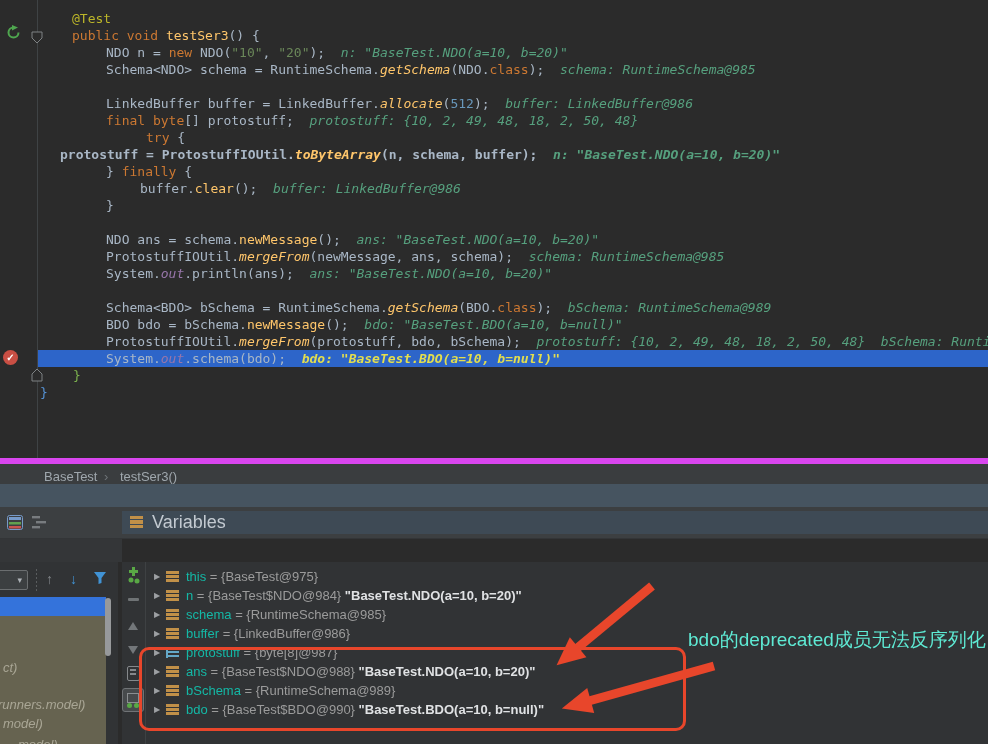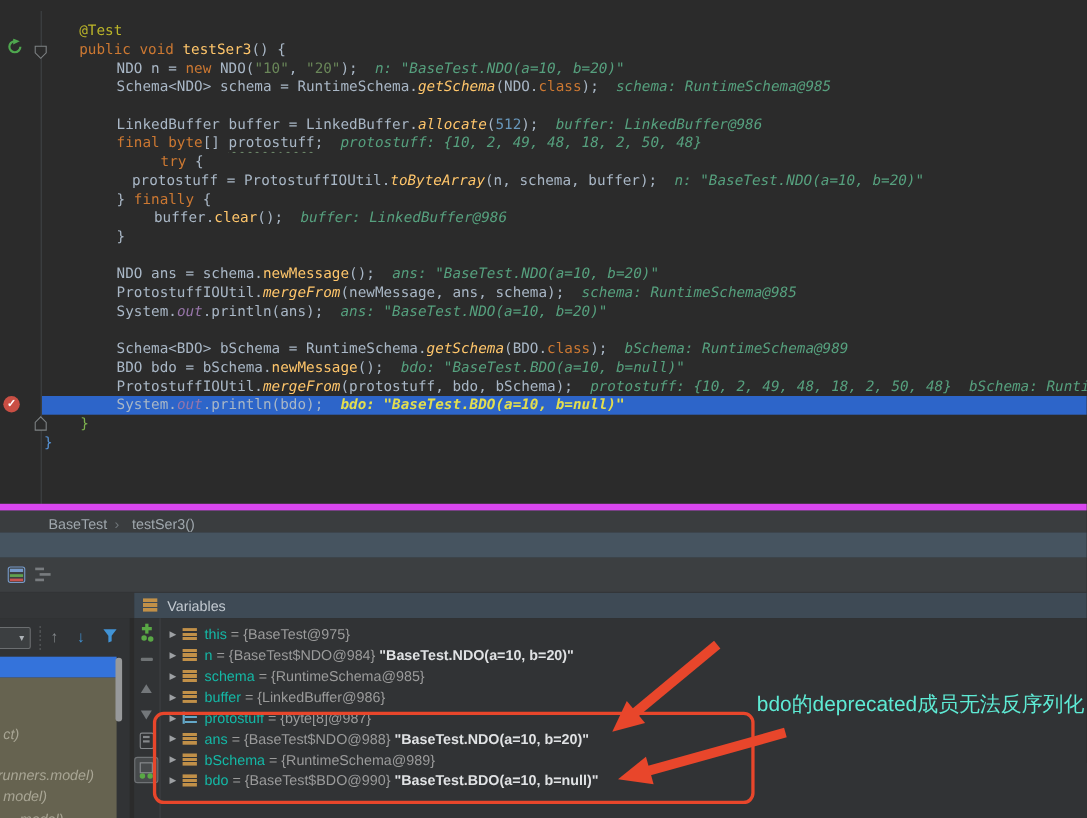--- a/index.html
+++ b/index.html
@@ -2,21 +2,21 @@
 <html><head>
 <meta charset="utf-8">
 <style>
   * { box-sizing: border-box; }
   html,body { margin:0; padding:0; }
   body {
     width:988px; height:744px; position:relative; overflow:hidden;
     background:#2b2b2b; font-family:"Liberation Sans",sans-serif;
   }
   
-  #editor { position:absolute; left:0; top:10px; width:988px; height:458px; background:#2b2b2b; }
+  #editor { position:absolute; left:0; top:0; width:988px; height:458px; background:#2b2b2b; }
   .gutter-vline { position:absolute; left:37px; top:0; width:1px; height:458px; background:#3f4345; }
   .code-line { position:absolute; left:0; width:988px; height:17px; white-space:pre; overflow:hidden;
     font-family:"DejaVu Sans Mono",monospace; font-size:13px; line-height:17px; color:#a9b7c6; }
   .code-line.exec { background:linear-gradient(to right, transparent 38px, #2d65c9 38px); }
   .tk-plain { color:#a9b7c6; }
   .tk-kw    { color:#cc7832; }
   .tk-ann   { color:#bbb529; }
   .tk-method{ color:#ffc66b; }
   .tk-mcall { color:#ffc66b; font-style:italic; }
   .tk-call  { color:#ffc66b; }
@@ -37,22 +37,22 @@
   #fold-bot { left:31px; top:368px; width:12px; height:14px; }
   
   #breadcrumb { position:absolute; left:0; top:458px; width:988px; height:26px; background:#3a3d3f;
     border-top:6px solid #d946ef; color:#9fa7ad; font-size:13px; line-height:26px; }
   #breadcrumb .bc-item { position:absolute; top:0; }
   .bc-class { left:44px; } .bc-sep { left:104px; color:#6e7478; } .bc-method { left:120px; }
   
   #blue-band { position:absolute; left:0; top:484px; width:988px; height:23px; background:#465460; }
   #dbg-toolbar { position:absolute; left:0; top:507px; width:988px; height:32px; background:#3c3f41;
     border-bottom:1px solid #333537; }
-  #vars-header { position:absolute; left:122px; top:539px; width:866px; height:23px; background:#3e4a55;
-    color:#c3cad1; font-size:13px; line-height:23px; }
+  #vars-header { position:absolute; left:122px; top:511px; width:866px; height:23px; background:#3e4a55;
+    color:#c3cad1; font-size:18px; line-height:23px; }
   #frames-header-gap { position:absolute; left:0; top:539px; width:122px; height:23px; background:#343638; }
   .menu-icon { position:absolute; left:8px; top:5px; width:13px; height:12px;
     background:repeating-linear-gradient(#c19048 0 3px, transparent 3px 4.5px); }
   #vars-header .hdr-label { position:absolute; left:30px; }
   
   .tb-icon { position:absolute; top:7px; width:18px; height:17px; }
   #tb-debugger { left:6px; }
   #tb-layout { left:30px; }
   
   #bottom { position:absolute; left:0; top:562px; width:988px; height:182px; background:#313335; }
@@ -122,33 +122,33 @@
 
   <div id="code-lines">
       <div class="code-line" style="top: 10px; padding-left: 72px;"><span class="tk-ann">@Test</span></div>
       <div class="code-line" style="top: 27px; padding-left: 72px;"><span class="tk-kw">public void </span><span class="tk-method">testSer3</span><span class="tk-plain">() {</span></div>
       <div class="code-line" style="top: 44px; padding-left: 106px;"><span class="tk-plain">NDO n = </span><span class="tk-kw">new </span><span class="tk-plain">NDO(</span><span class="tk-str">"10"</span><span class="tk-plain">, </span><span class="tk-str">"20"</span><span class="tk-plain">);</span><span class="hint">  n: "BaseTest.NDO(a=10, b=20)"</span></div>
       <div class="code-line" style="top: 61px; padding-left: 106px;"><span class="tk-plain">Schema&lt;NDO&gt; schema = RuntimeSchema.</span><span class="tk-mcall">getSchema</span><span class="tk-plain">(NDO.</span><span class="tk-kw">class</span><span class="tk-plain">);</span><span class="hint">  schema: RuntimeSchema@985</span></div>
       <div class="code-line" style="top: 78px; padding-left: 0px;"></div>
       <div class="code-line" style="top: 95px; padding-left: 106px;"><span class="tk-plain">LinkedBuffer buffer = LinkedBuffer.</span><span class="tk-mcall">allocate</span><span class="tk-plain">(</span><span class="tk-num">512</span><span class="tk-plain">);</span><span class="hint">  buffer: LinkedBuffer@986</span></div>
       <div class="code-line" style="top: 112px; padding-left: 106px;"><span class="tk-kw">final byte</span><span class="tk-plain">[] </span><span class="tk-wavy">protostuff</span><span class="tk-plain">;</span><span class="hint">  protostuff: {10, 2, 49, 48, 18, 2, 50, 48}</span></div>
       <div class="code-line" style="top: 129px; padding-left: 106px; margin-left: 40px;"><span class="tk-kw">try </span><span class="tk-plain">{</span></div>
-      <div class="code-line" style="top: 146px; padding-left: 120px;"><span class="tk-plain">protostuff = ProtostuffIOUtil.</span><span class="tk-mcall">toByteArray</span><span class="tk-plain">(n, schema, buffer);</span><span class="hint">  n: "BaseTest.NDO(a=10, b=20)"</span></div>
+      <div class="code-line" style="top: 146px; padding-left: 60px; font-weight: bold;"><span class="tk-plain">protostuff = ProtostuffIOUtil.</span><span class="tk-mcall">toByteArray</span><span class="tk-plain">(n, schema, buffer);</span><span class="hint">  n: "BaseTest.NDO(a=10, b=20)"</span></div>
       <div class="code-line" style="top: 163px; padding-left: 106px;"><span class="tk-plain">} </span><span class="tk-kw">finally </span><span class="tk-plain">{</span></div>
       <div class="code-line" style="top: 180px; padding-left: 140px;"><span class="tk-plain">buffer.</span><span class="tk-call">clear</span><span class="tk-plain">();</span><span class="hint">  buffer: LinkedBuffer@986</span></div>
       <div class="code-line" style="top: 197px; padding-left: 106px;"><span class="tk-plain">}</span></div>
       <div class="code-line" style="top: 214px; padding-left: 0px;"></div>
       <div class="code-line" style="top: 231px; padding-left: 106px;"><span class="tk-plain">NDO ans = schema.</span><span class="tk-call">newMessage</span><span class="tk-plain">();</span><span class="hint">  ans: "BaseTest.NDO(a=10, b=20)"</span></div>
       <div class="code-line" style="top: 248px; padding-left: 106px;"><span class="tk-plain">ProtostuffIOUtil.</span><span class="tk-mcall">mergeFrom</span><span class="tk-plain">(newMessage, ans, schema);</span><span class="hint">  schema: RuntimeSchema@985</span></div>
       <div class="code-line" style="top: 265px; padding-left: 106px;"><span class="tk-plain">System.</span><span class="tk-field">out</span><span class="tk-plain">.println(ans);</span><span class="hint">  ans: "BaseTest.NDO(a=10, b=20)"</span></div>
       <div class="code-line" style="top: 282px; padding-left: 0px;"></div>
       <div class="code-line" style="top: 299px; padding-left: 106px;"><span class="tk-plain">Schema&lt;BDO&gt; bSchema = RuntimeSchema.</span><span class="tk-mcall">getSchema</span><span class="tk-plain">(BDO.</span><span class="tk-kw">class</span><span class="tk-plain">);</span><span class="hint">  bSchema: RuntimeSchema@989</span></div>
       <div class="code-line" style="top: 316px; padding-left: 106px;"><span class="tk-plain">BDO bdo = bSchema.</span><span class="tk-call">newMessage</span><span class="tk-plain">();</span><span class="hint">  bdo: "BaseTest.BDO(a=10, b=null)"</span></div>
       <div class="code-line" style="top: 333px; padding-left: 106px;"><span class="tk-plain">ProtostuffIOUtil.</span><span class="tk-mcall">mergeFrom</span><span class="tk-plain">(protostuff, bdo, bSchema);</span><span class="hint">  protostuff: {10, 2, 49, 48, 18, 2, 50, 48}</span><span class="hint">  bSchema: RuntimeSchema@989</span></div>
-      <div class="code-line exec" style="top: 350px; padding-left: 106px;"><span class="tk-plain">System.</span><span class="tk-field">out</span><span class="tk-plain">.println(bdo);</span><span class="hint hint-exec">  bdo: "BaseTest.BDO(a=10, b=null)"</span></div>
+      <div class="code-line exec" style="top: 350px; padding-left: 106px;"><span class="tk-plain">System.</span><span class="tk-field">out</span><span class="tk-plain">.schema(bdo);</span><span class="hint hint-exec">  bdo: "BaseTest.BDO(a=10, b=null)"</span></div>
       <div class="code-line" style="top: 367px; padding-left: 73px;"><span class="tk-braceg">}</span></div>
       <div class="code-line" style="top: 384px; padding-left: 40px;"><span class="tk-braceb">}</span></div>
     </div>
 </div>
 
 <div id="breadcrumb">
   <span class="bc-item bc-class">BaseTest</span>
   <span class="bc-item bc-sep">›</span>
   <span class="bc-item bc-method">testSer3()</span>
 </div>

